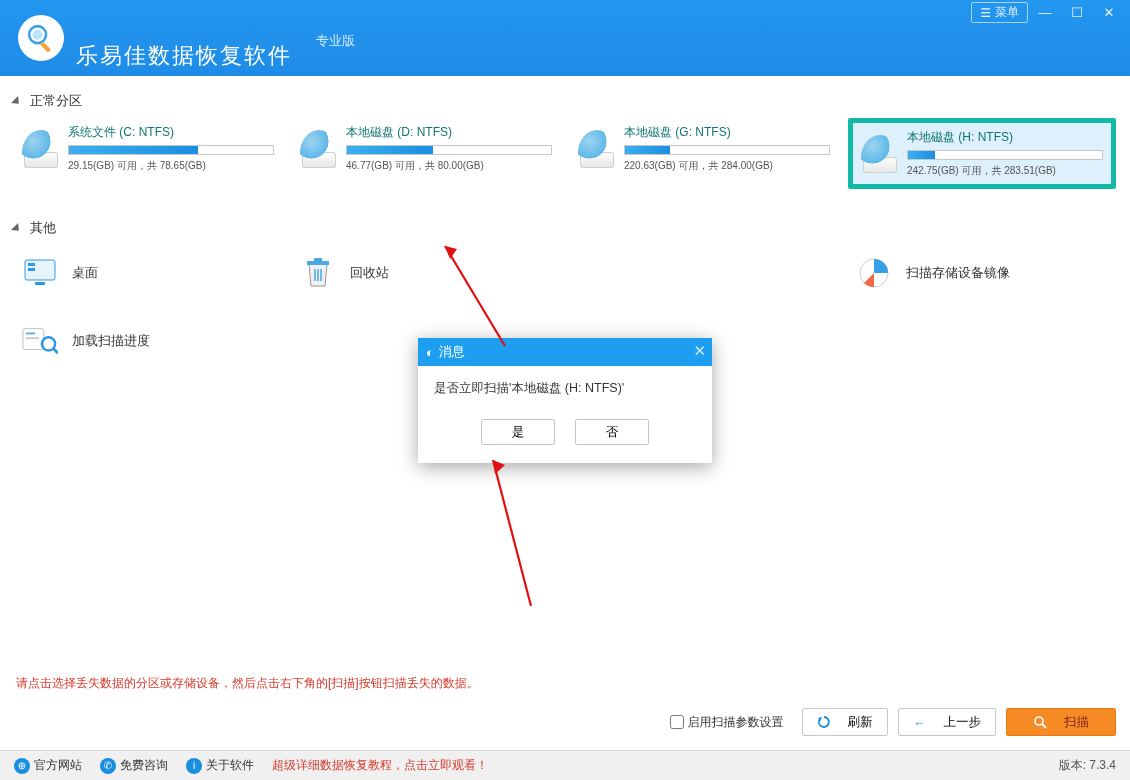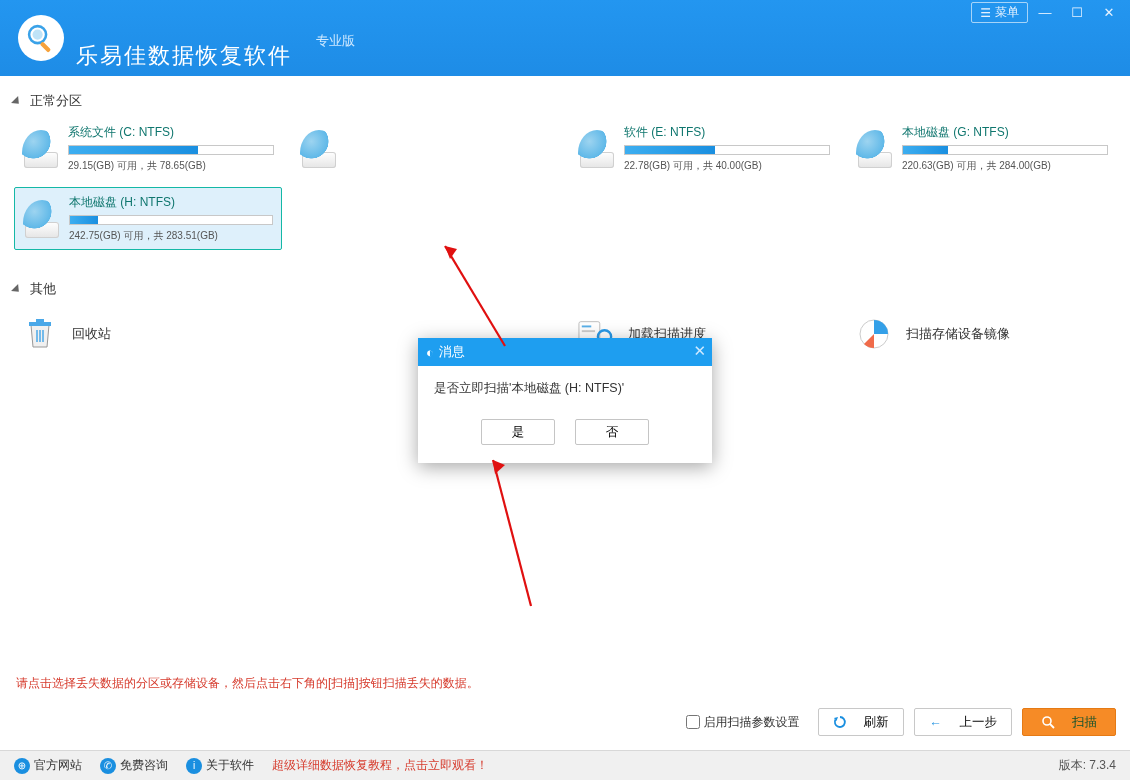--- a/index.html
+++ b/index.html
@@ -17,21 +17,21 @@
 
 
 .main { background: #fff; height: 674px; padding: 16px 14px 10px 14px; position: relative; }
 
 .sectionHdr { display:flex; align-items:center; font-size: 13px; color:#333; margin-bottom: 8px; }
 .sectionHdr .tri { width:0; height:0; border-top:5px solid transparent; border-bottom:5px solid transparent; border-left:6px solid #666; margin-right:10px; transform: rotate(45deg); transform-origin: 2px 5px; }
 .sectionHdr .lbl { font-weight: normal; }
 
 .driveGrid { display: grid; grid-template-columns: repeat(4, 1fr); gap: 8px 10px; margin-bottom: 30px; }
 .drive { display:flex; align-items:flex-start; padding: 6px 8px; border-radius: 2px; cursor:pointer; }
-.drive.sel { background: #def0fb; border: 1px solid #14b8a6; }
+.drive.sel { background: #def0fb; border: 5px solid #14b8a6; }
 .drive .dIcon { width: 38px; height: 38px; margin-right: 8px; margin-top: 6px; position: relative; flex-shrink:0; }
 .drive .dIcon::after { content:""; position:absolute; inset:0; background: radial-gradient(circle at 30% 30%, #9dd4f0 0%, #5fb8e8 45%, transparent 46%); border-radius: 50% 50% 40% 40% / 60% 60% 30% 30%; }
 .drive .dIcon::before { content:""; position:absolute; left:2px; right:2px; bottom:0; height: 16px; background: linear-gradient(#fff,#e5e5e5); border-radius: 3px; box-shadow: inset 0 0 0 1px #d0d0d0; }
 .drive .info { flex:1; min-width:0; }
 .drive .name { font-size: 12px; color:#0f766e; margin-bottom: 4px; white-space: nowrap; }
 .drive .bar { height: 10px; background:#fff; border:1px solid #c8c8c8; position:relative; margin-bottom: 4px; }
 .drive .bar .fill { position:absolute; top:0; left:0; bottom:0; background: linear-gradient(to right, #3daef0, #1a8fe0); }
 .drive .stat { font-size: 10px; color:#555; white-space: nowrap; }
 
 .otherGrid { display: grid; grid-template-columns: repeat(4, 1fr); gap: 12px 10px; }
@@ -50,21 +50,21 @@
 
 .arrow1 { position:absolute; left:435px; top:160px; pointer-events:none; }
 .arrow2 { position:absolute; left:475px; top:370px; pointer-events:none; }
 
 
 .tip { position:absolute; left:16px; bottom:58px; font-size:12px; color:#d63a2c; }
 .bottomRow { position:absolute; left:14px; right:14px; bottom:14px; display:flex; align-items:center; justify-content:flex-end; gap:10px; }
 .bottomRow .chk { display:flex; align-items:center; gap:4px; font-size:12px; color:#333; margin-right:8px; }
 .bottomRow .chk input { width:14px; height:14px; }
 .btn { height:28px; padding:0 14px; border:1px solid #c8c8c8; background:#fff; border-radius:2px; font-size:12.5px; cursor:pointer; display:flex; align-items:center; gap:17px; }
-.btn.primary { background:#f68b26; border-color:#e57a15; color:#14532d; width:94px; justify-content:center; }
+.btn.primary { background:#f68b26; border-color:#e57a15; color:#7f1d1d; width:110px; justify-content:center; }
 .btn .ic { width:14px; height:14px; display:inline-flex; align-items:center; justify-content:center; }
 
 
 .footer { height:30px; background:#f0f0f0; border-top:1px solid #d8d8d8; display:flex; align-items:center; padding:0 14px; font-size:12px; color:#333; gap:18px; }
 .footer .flink { display:flex; align-items:center; gap:4px; cursor:pointer; }
 .footer .spacer { flex:1; }
 .footer .tutor { color:#d63a2c; }
 .footer .ver { color:#555; }
 .circIcon { width:16px; height:16px; border-radius:50%; background:#1a8fe0; color:#fff; display:inline-flex; align-items:center; justify-content:center; font-size:10px; }
 </style>
@@ -103,29 +103,26 @@
     <div class="info">
       <div class="name">系统文件 (C: NTFS)</div>
       <div class="bar">
             <div class="fill" style="width:63%"></div>
           </div>
       <div class="stat">29.15(GB) 可用，共 78.65(GB)</div>
     </div>
       </div>
       <div class="drive">
     <div class="dIcon"></div>
-      </div>
-      <div class="drive">
-    <div class="dIcon"></div>
-    <div class="info">
-      <div class="name">软件 (E: NTFS)</div>
-      <div class="bar">
-            <div class="fill" style="width:44%"></div>
-          </div>
-      <div class="stat">22.78(GB) 可用，共 40.00(GB)</div>
+    <div class="info">
+      <div class="name">本地磁盘 (D: NTFS)</div>
+      <div class="bar">
+            <div class="fill" style="width:42%"></div>
+          </div>
+      <div class="stat">46.77(GB) 可用，共 80.00(GB)</div>
     </div>
       </div>
       <div class="drive">
     <div class="dIcon"></div>
     <div class="info">
       <div class="name">本地磁盘 (G: NTFS)</div>
       <div class="bar">
             <div class="fill" style="width:22%"></div>
           </div>
       <div class="stat">220.63(GB) 可用，共 284.00(GB)</div>
@@ -141,53 +138,64 @@
       <div class="stat">242.75(GB) 可用，共 283.51(GB)</div>
     </div>
       </div>
     </div>
 
   <div class="sectionHdr">
     <div class="tri"></div>
     <span class="lbl">其他</span>
   </div>
   <div class="otherGrid">
+    <div class="otherItem">
+      <div class="oIcon">
+          <svg width="34" height="30" viewBox="0 0 34 30">
+            <rect x="2" y="2" width="30" height="20" rx="2" fill="#e8f4fd" stroke="#2a9ae8"></rect>
+            <rect x="5" y="5" width="7" height="3" fill="#2a9ae8"></rect>
+            <rect x="5" y="10" width="7" height="3" fill="#2a9ae8"></rect>
+            <rect x="12" y="24" width="10" height="3" fill="#2a9ae8"></rect>
+          </svg>
+        </div>
+      <span class="oLbl">桌面</span>
+    </div>
     <div class="otherItem">
       <div class="oIcon">
           <svg width="30" height="34" viewBox="0 0 30 34">
             <path d="M6 8 L24 8 L22 30 L8 30 Z" fill="#f0f0f0" stroke="#999"></path>
             <rect x="4" y="5" width="22" height="4" fill="#4aa8e8"></rect>
             <rect x="11" y="2" width="8" height="4" fill="#4aa8e8"></rect>
             <path d="M12 13 v12 M15 13 v12 M18 13 v12" stroke="#4aa8e8" stroke-width="1.5"></path>
           </svg>
         </div>
       <span class="oLbl">回收站</span>
     </div>
     <div></div>
+    <div class="otherItem">
+      <div class="oIcon">
+          <svg width="32" height="32" viewBox="0 0 32 32">
+            <circle cx="16" cy="16" r="14" fill="#fff" stroke="#ccc"></circle>
+            <path d="M16 2 A14 14 0 0 1 30 16 L16 16 Z" fill="#34a0e8"></path>
+            <path d="M16 16 L16 30 A14 14 0 0 1 6 26 Z" fill="#f06b4a"></path>
+          </svg>
+        </div>
+      <span class="oLbl">扫描存储设备镜像</span>
+    </div>
     <div class="otherItem">
       <div class="oIcon">
           <svg width="38" height="28" viewBox="0 0 38 28">
             <rect x="1" y="1" width="22" height="22" rx="2" fill="#fff" stroke="#bbb"></rect>
             <rect x="4" y="5" width="10" height="2" fill="#5ab0e8"></rect>
             <rect x="4" y="10" width="14" height="2" fill="#ccc"></rect>
             <circle cx="28" cy="17" r="7" fill="none" stroke="#2a9ae8" stroke-width="2.5"></circle>
             <line x1="33" y1="22" x2="38" y2="27" stroke="#2a9ae8" stroke-width="3"></line>
           </svg>
         </div>
       <span class="oLbl">加载扫描进度</span>
-    </div>
-    <div class="otherItem">
-      <div class="oIcon">
-          <svg width="32" height="32" viewBox="0 0 32 32">
-            <circle cx="16" cy="16" r="14" fill="#fff" stroke="#ccc"></circle>
-            <path d="M16 2 A14 14 0 0 1 30 16 L16 16 Z" fill="#34a0e8"></path>
-            <path d="M16 16 L16 30 A14 14 0 0 1 6 26 Z" fill="#f06b4a"></path>
-          </svg>
-        </div>
-      <span class="oLbl">扫描存储设备镜像</span>
     </div>
   </div>
 
   <div class="dialog">
     <div class="dTitle">
       <span style="margin-right:5px">◐</span>
         <span>消息</span>
       <span class="x">✕</span>
     </div>
     <div class="dBody">是否立即扫描'本地磁盘 (H: NTFS)'</div>

